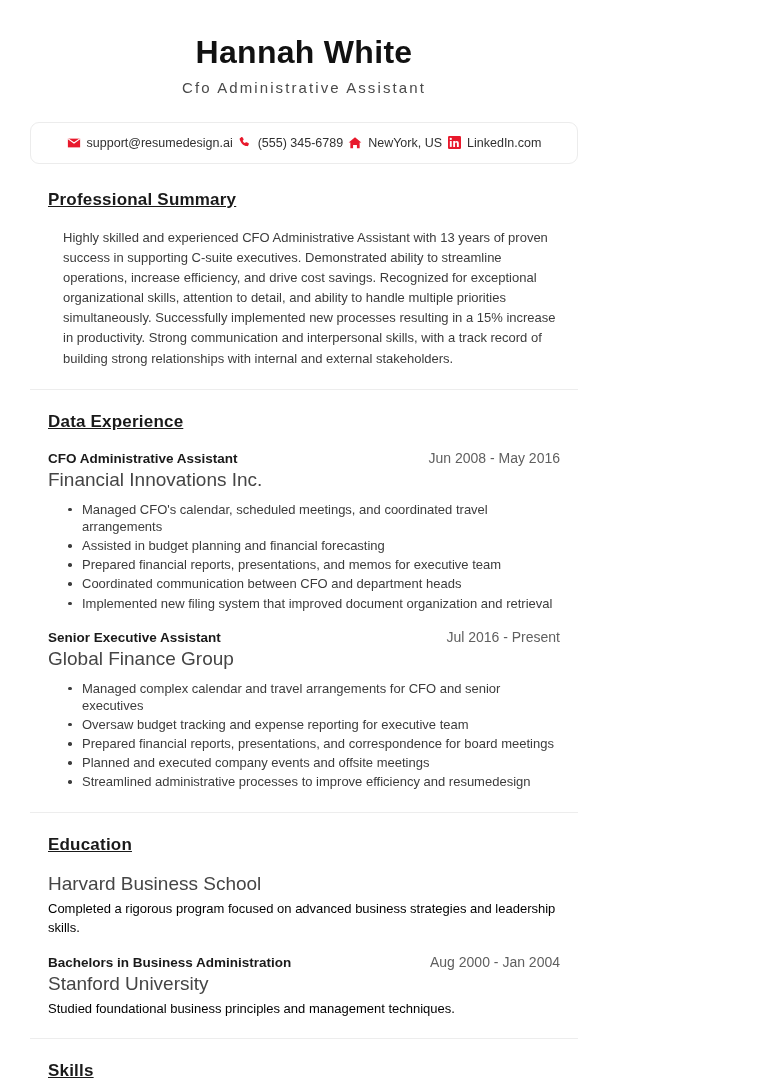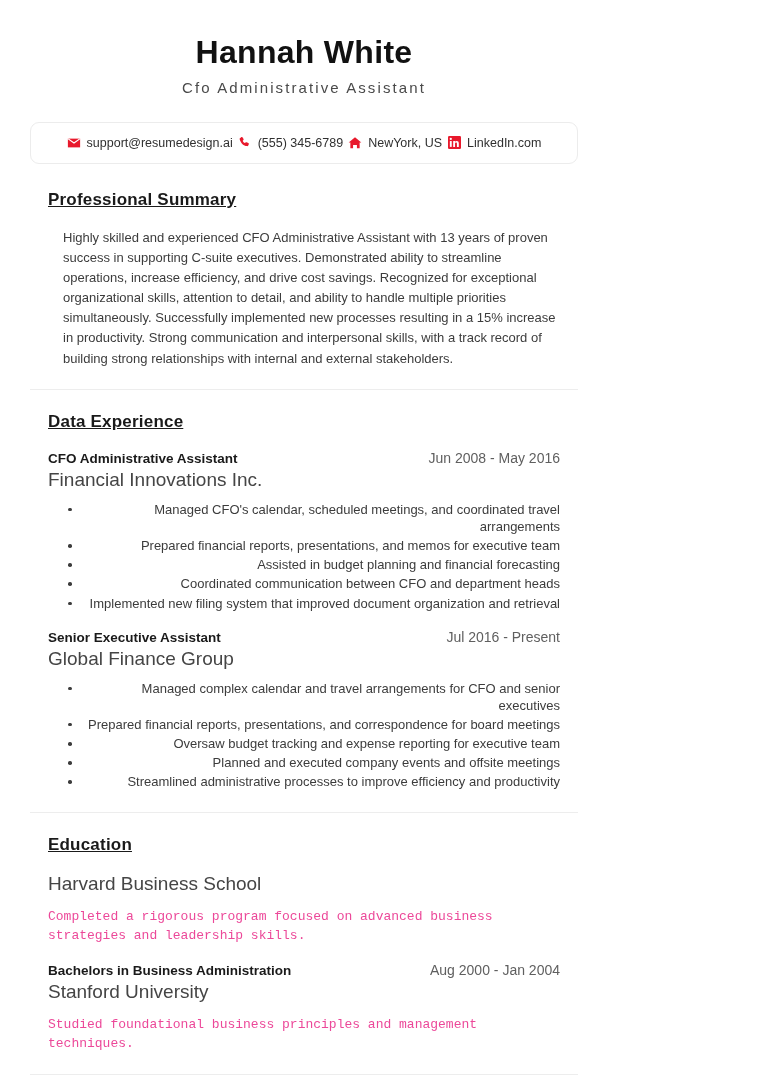--- a/index.html
+++ b/index.html
@@ -123,38 +123,36 @@
     white-space: nowrap;
     flex: 0 0 auto;
   }
   .entry-org {
     font-size: 19px;
     color: #454545;
     margin-top: 3px;
   }
   .entry-desc {
     font-size: 13px;
-    color: #ec4899;
-    margin-top: 12px;
+    color: #000000;
+    margin-top: 4px;
     line-height: 1.5;
-    font-family: Liberation Mono, monospace;
   }
 
   .bullets {
     margin: 9px 0 0 18px;
     padding: 0;
     list-style: none;
   }
   .bullets li {
     font-size: 13px;
     color: #3c3c3c;
     line-height: 1.32;
     padding: 1px 0 1px 16px;
     position: relative;
-    text-align: right;
   }
   .bullets li::before {
     content: "";
     position: absolute;
     left: 2px;
     top: 8px;
     width: 3.5px;
     height: 3.5px;
     border-radius: 50%;
     background: #3c3c3c;
@@ -252,39 +250,39 @@
     <div class="section-title">Data Experience</div>
 
     <div class="entry">
       <div class="entry-head">
         <div class="entry-role">CFO Administrative Assistant</div>
         <div class="entry-date">Jun 2008 - May 2016</div>
       </div>
       <div class="entry-org">Financial Innovations Inc.</div>
       <ul class="bullets">
         <li>Managed CFO's calendar, scheduled meetings, and coordinated travel arrangements</li>
+        <li>Assisted in budget planning and financial forecasting</li>
         <li>Prepared financial reports, presentations, and memos for executive team</li>
-        <li>Assisted in budget planning and financial forecasting</li>
         <li>Coordinated communication between CFO and department heads</li>
         <li>Implemented new filing system that improved document organization and retrieval</li>
       </ul>
     </div>
 
     <div class="entry">
       <div class="entry-head">
         <div class="entry-role">Senior Executive Assistant</div>
         <div class="entry-date">Jul 2016 - Present</div>
       </div>
       <div class="entry-org">Global Finance Group</div>
       <ul class="bullets">
         <li>Managed complex calendar and travel arrangements for CFO and senior executives</li>
+        <li>Oversaw budget tracking and expense reporting for executive team</li>
         <li>Prepared financial reports, presentations, and correspondence for board meetings</li>
-        <li>Oversaw budget tracking and expense reporting for executive team</li>
         <li>Planned and executed company events and offsite meetings</li>
-        <li>Streamlined administrative processes to improve efficiency and productivity</li>
+        <li>Streamlined administrative processes to improve efficiency and resumedesign</li>
       </ul>
     </div>
   </div>
 
   <div class="section">
     <div class="section-title">Education</div>
 
     <div class="entry">
       <div class="entry-org">Harvard Business School</div>
       <div class="entry-desc">Completed a rigorous program focused on advanced business strategies and leadership skills.</div>

